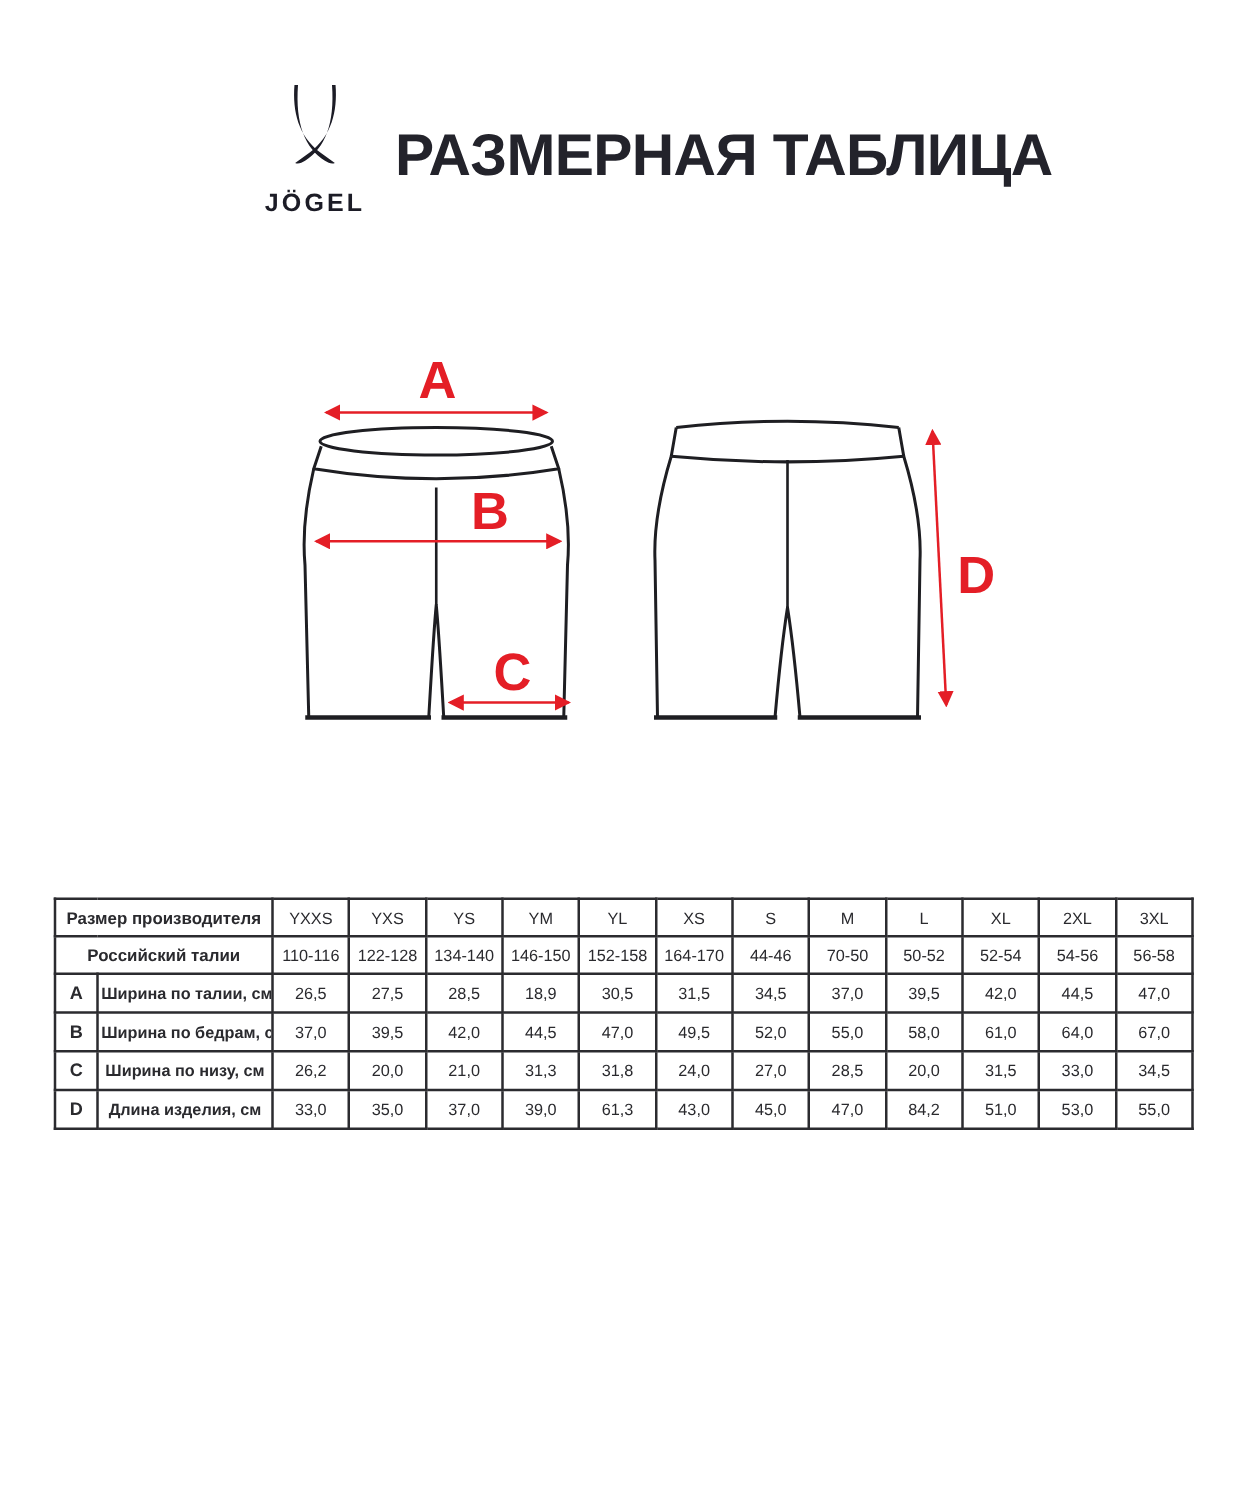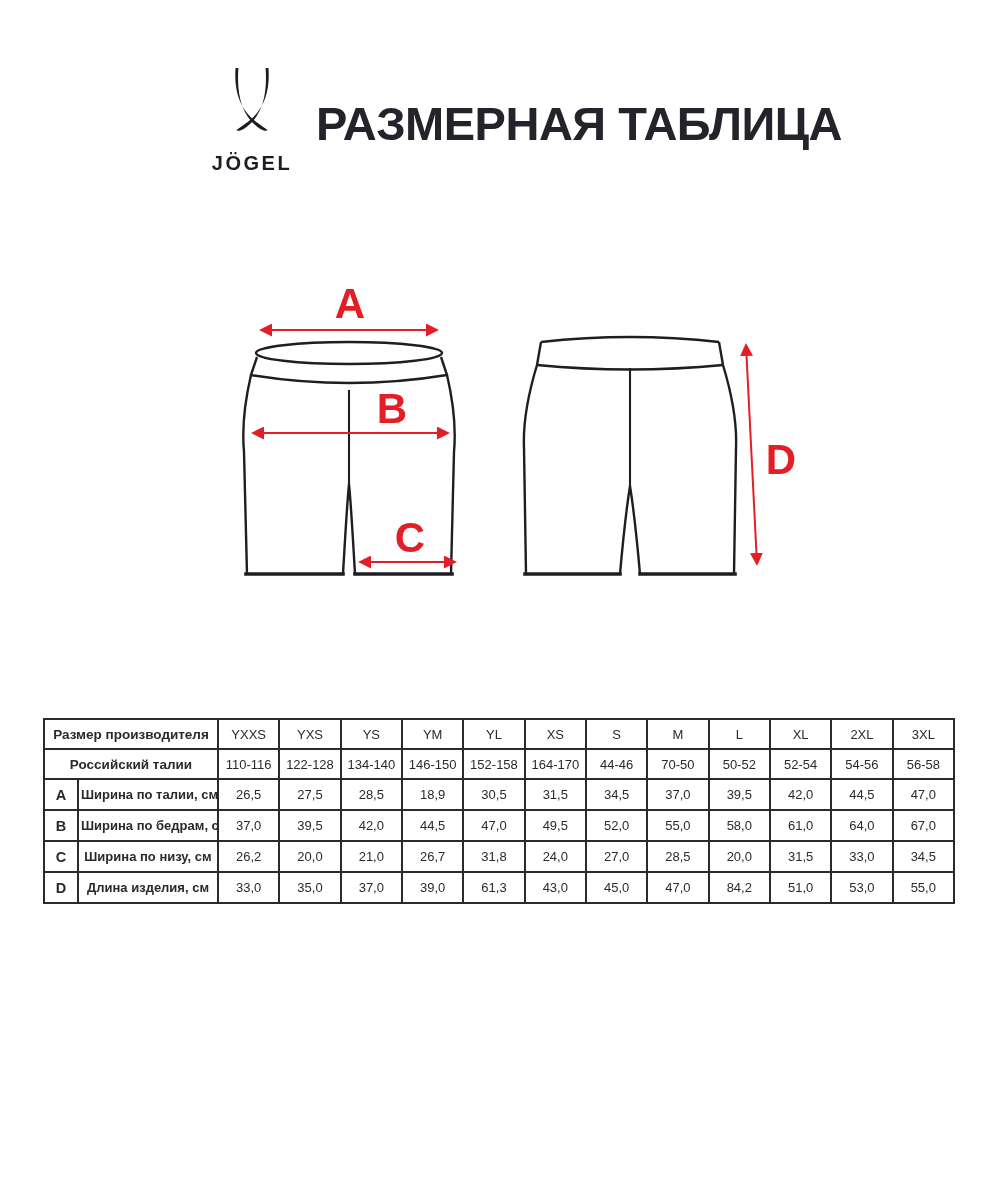--- a/index.html
+++ b/index.html
@@ -181,21 +181,21 @@
         <td>61,0</td>
         <td>64,0</td>
         <td>67,0</td>
       </tr>
       <tr>
         <td class="letter">C</td>
         <td class="rlabel">Ширина по низу, см</td>
         <td>26,2</td>
         <td>20,0</td>
         <td>21,0</td>
-        <td>26,7</td>
+        <td>31,3</td>
         <td>31,8</td>
         <td>24,0</td>
         <td>27,0</td>
         <td>28,5</td>
         <td>20,0</td>
         <td>31,5</td>
         <td>33,0</td>
         <td>34,5</td>
       </tr>
       <tr>

